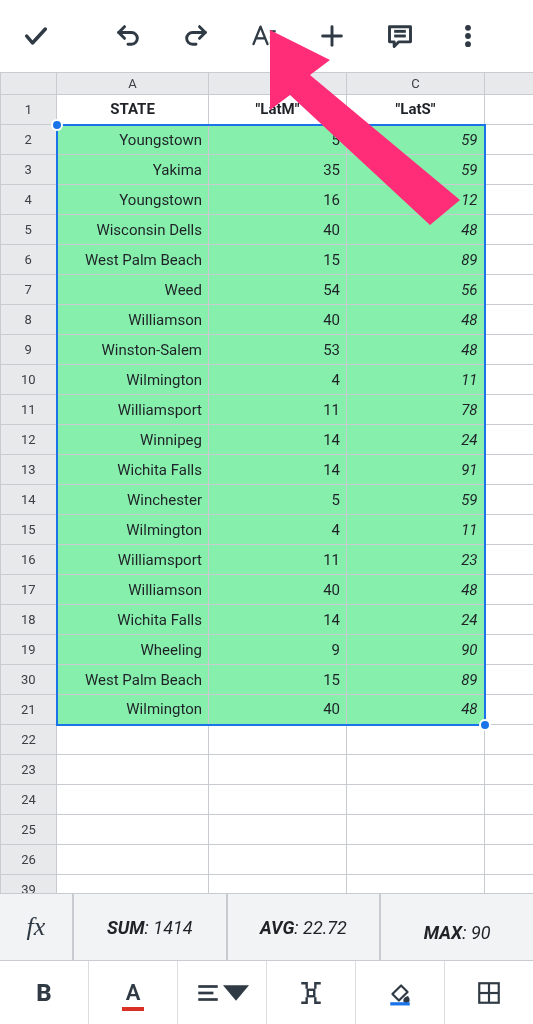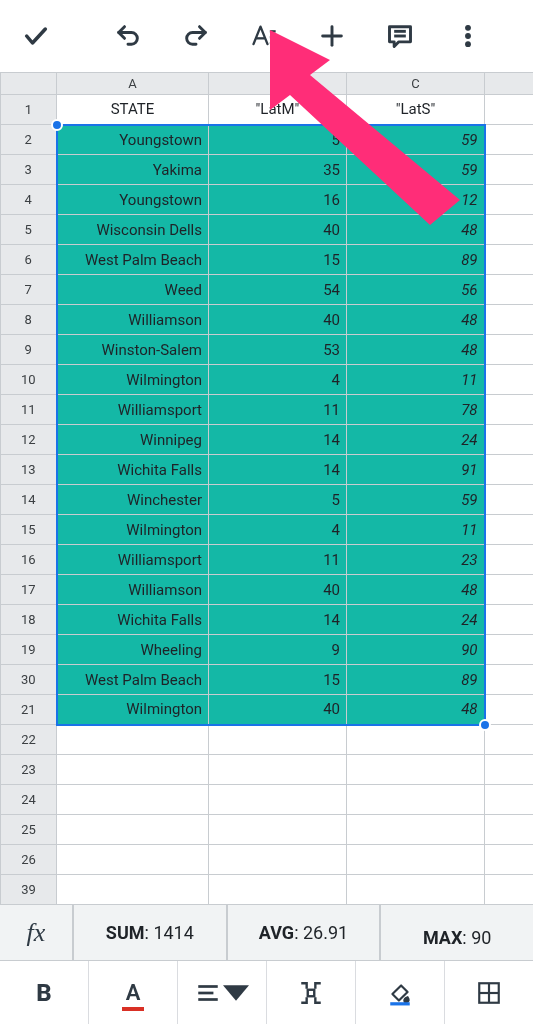--- a/index.html
+++ b/index.html
@@ -68,23 +68,23 @@
     font-size: 13px;
   }
   .corner { background: #e7e9eb; width: 56px; }
   .colA { width: 152px; }
   .colB { width: 138px; }
   .colC { width: 138px; }
   .colD { width: 60px; }
   td.state { text-align: right; }
   td.num { text-align: right; }
   td.blank { background: #fff; }
-  tr.hdr td { font-weight: 400; text-align: center; }
+  tr.hdr td { font-weight: 700; text-align: center; }
   .sel {
-    background: #14b8a6;
+    background: #86efac;
   }
   .sel-border-top { border-top: 2px solid #1a73e8 !important; }
   .sel-border-bottom { border-bottom: 2px solid #1a73e8 !important; }
   .sel-border-left { border-left: 2px solid #1a73e8 !important; }
   .sel-border-right { border-right: 2px solid #1a73e8 !important; font-style: italic; }
   .sel-handle {
     position: absolute;
     width: 12px; height: 12px;
     background: #1a73e8;
     border: 2px solid #fff;
@@ -99,41 +99,42 @@
     width: 230px;
     height: 200px;
     z-index: 20;
     pointer-events: none;
   }
   
   .fx-bar {
     position: absolute;
     left: 0; right: 0;
     bottom: 64px;
-    height: 56px;
+    height: 67px;
     display: flex;
     align-items: stretch;
     background: #f1f3f4;
     border-top: 1px solid #c8ccd0;
     font-size: 18px;
   }
   .fx-icon {
     width: 74px;
     display: flex; align-items: center; justify-content: center;
     font-style: italic;
     font-family: Georgia, serif;
     font-size: 26px;
     color: #2f3a44;
     border-right: 2px solid #c8ccd0;
   }
   .fx-seg {
     flex: 1;
     display: flex; align-items: center; justify-content: center;
     border-right: 2px solid #c8ccd0;
     padding: 0 8px;
+    font-style: italic;
   }
   .fx-seg:last-child { border-right: none; margin-top: 10px; }
   .fx-seg .lbl { font-weight: 700; }
   
   .bottom-bar {
     position: absolute;
     left:0; right:0; bottom:0;
     height: 64px;
     display:flex;
     align-items:center;
@@ -436,21 +437,21 @@
   <defs></defs>
   <polygon points="20,0 80,30 60,45 210,170 180,195 40,65 20,80" fill="#ff2d78"></polygon>
 </svg>
 
 <div class="fx-bar">
   <div class="fx-icon">fx</div>
   <div class="fx-seg">
     <span class="lbl">SUM</span>:&nbsp;<span>1414</span>
   </div>
   <div class="fx-seg">
-    <span class="lbl">AVG</span>:&nbsp;<span>26.91</span>
+    <span class="lbl">AVG</span>:&nbsp;<span>22.72</span>
   </div>
   <div class="fx-seg">
     <span class="lbl">MAX</span>:&nbsp;<span>90</span>
   </div>
 </div>
 
 <div class="bottom-bar">
   <div class="bb-btn">
       <span class="bold-glyph">B</span>
     </div>

